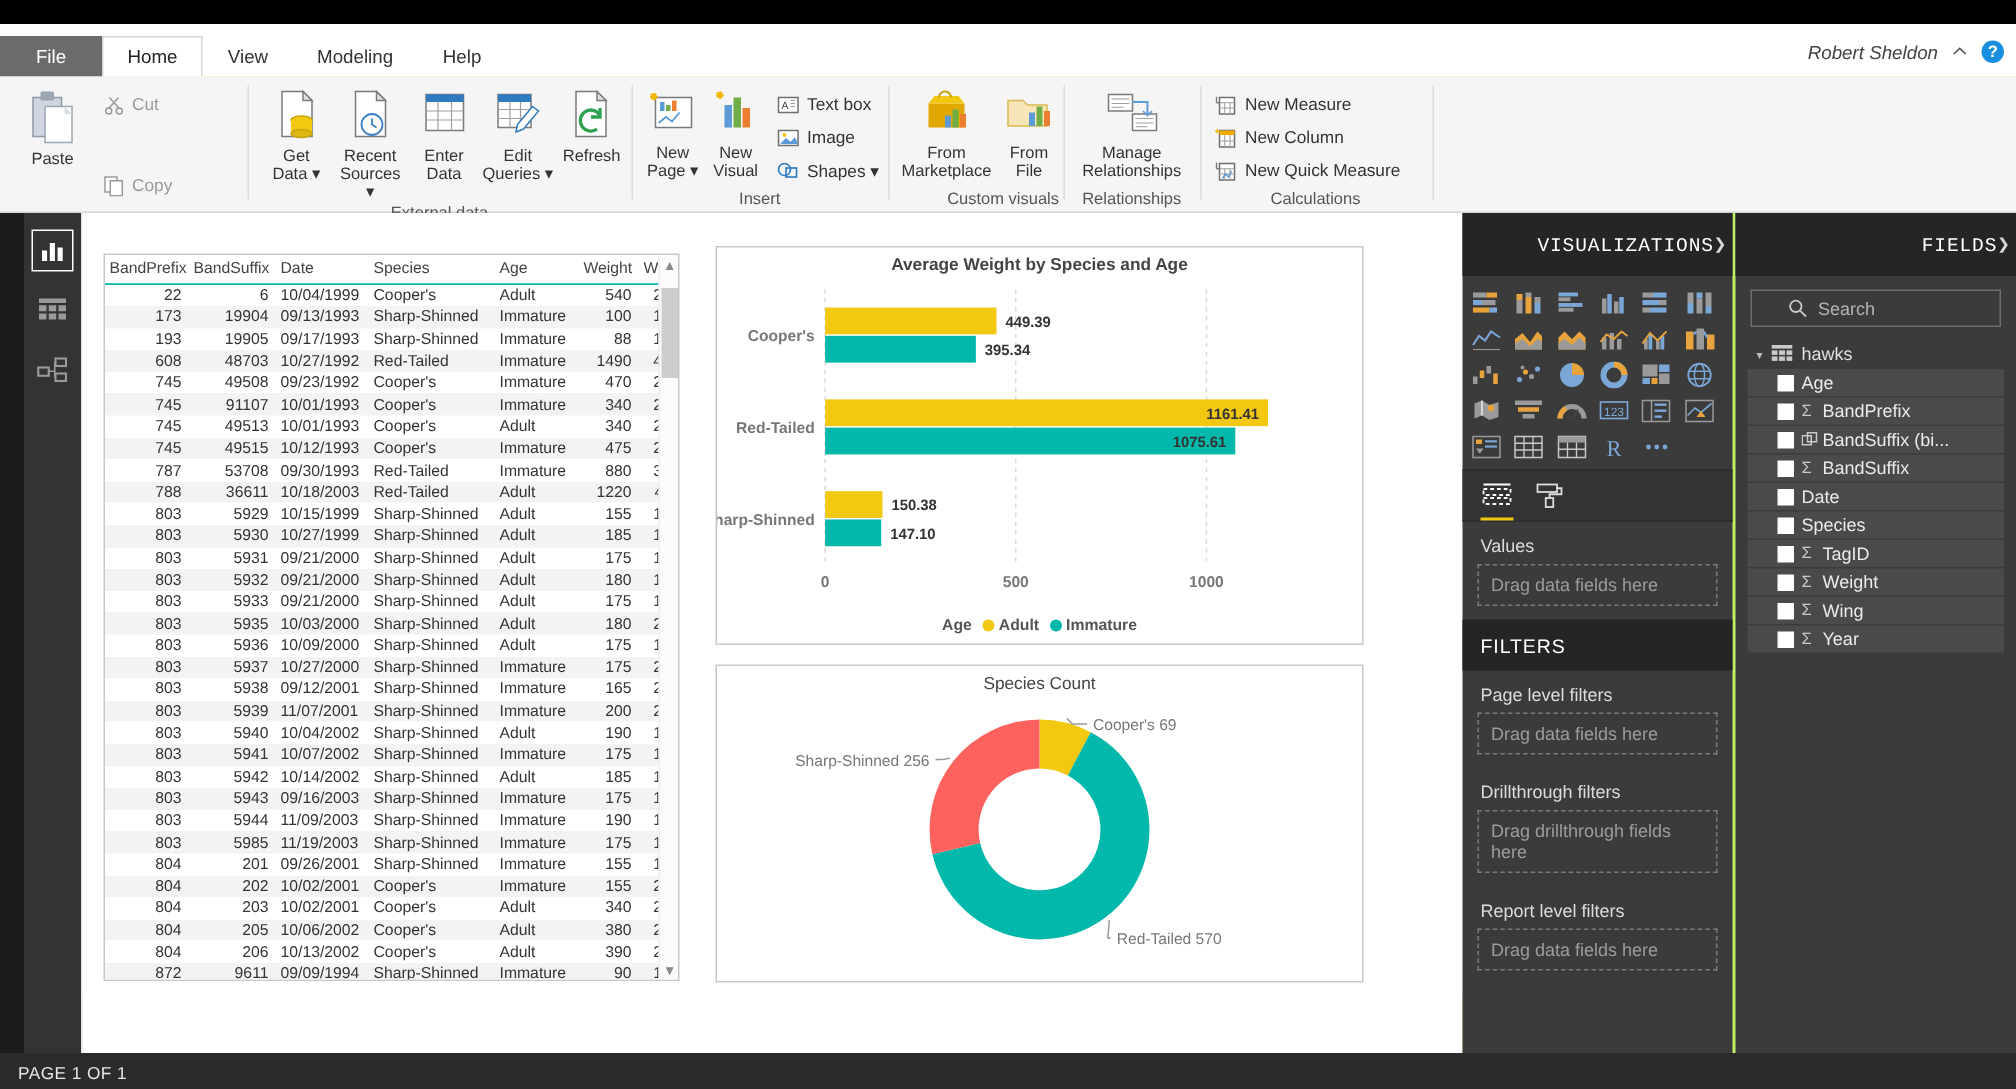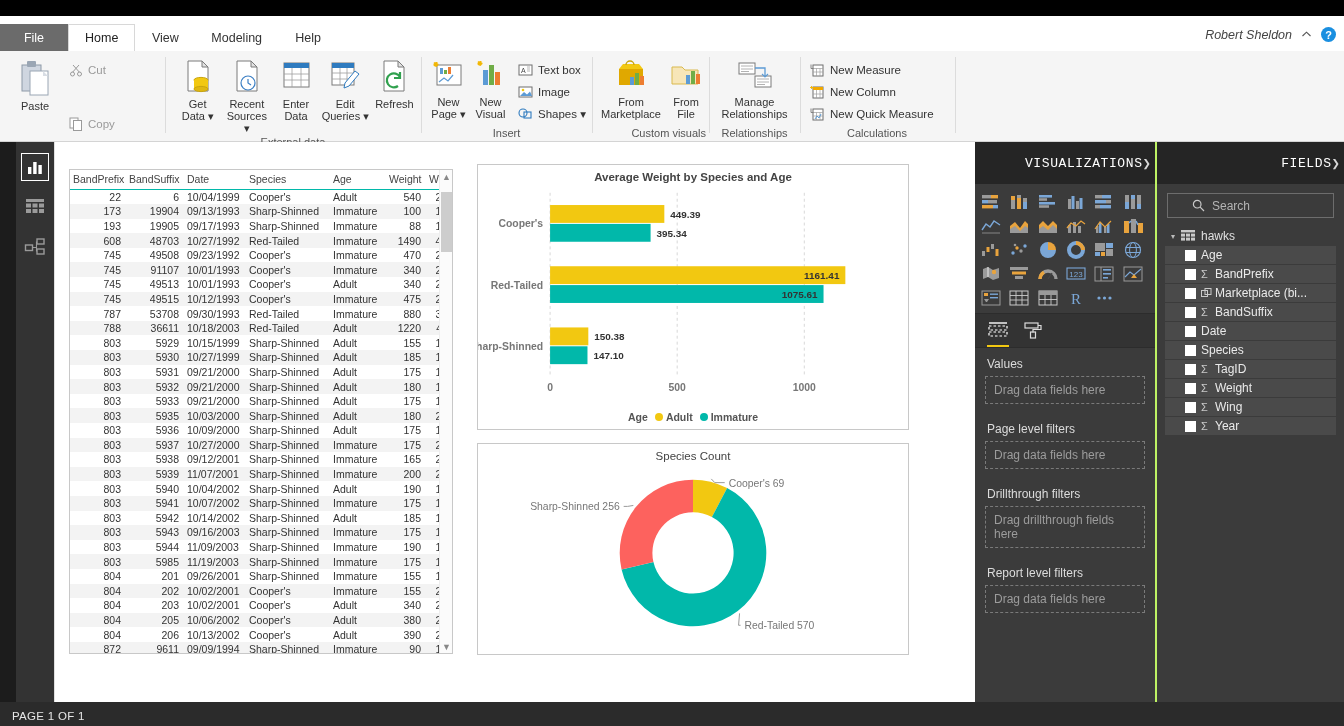--- a/index.html
+++ b/index.html
@@ -1032,20 +1032,23 @@
         <svg width="22" height="20" viewBox="0 0 22 20">
             <rect x="4" y="3" width="13" height="5" fill="none" stroke="#ddd" stroke-width="1.2"></rect>
             <path d="M17 5.5 h3 v4 h-8 v3" fill="none" stroke="#ddd" stroke-width="1.2"></path>
             <rect x="9.5" y="12" width="5" height="6" fill="none" stroke="#ddd" stroke-width="1.2"></rect>
           </svg>
       </span>
     </div>
     <div class="secttl">Values</div>
     <div class="dropzone">Drag data fields here</div>
 
+    <div class="filthdr">
+      <span class="t">FILTERS</span>
+    </div>
     <div class="secttl">Page level filters</div>
     <div class="dropzone">Drag data fields here</div>
     <div class="secttl">Drillthrough filters</div>
     <div class="dropzone">Drag drillthrough fields here</div>
     <div class="secttl">Report level filters</div>
     <div class="dropzone">Drag data fields here</div>
   </div>
 
   <div class="fields">
     <div class="panehdr">
@@ -1089,21 +1092,21 @@
           <span>BandPrefix</span>
         </div>
         <div class="fieldrow">
           <span class="cb"></span>
           <span class="sig">
             <svg width="11" height="11" viewBox="0 0 11 11">
               <rect x="0.5" y="2.5" width="6" height="6" fill="none" stroke="#c9c9c9" stroke-width="1"></rect>
               <rect x="4" y="0.5" width="6" height="6" fill="none" stroke="#c9c9c9" stroke-width="1"></rect>
             </svg>
           </span>
-          <span>Marketplace (bi...</span>
+          <span>BandSuffix (bi...</span>
         </div>
         <div class="fieldrow">
           <span class="cb"></span>
           <span class="sig">Σ</span>
           <span>BandSuffix</span>
         </div>
         <div class="fieldrow">
           <span class="cb"></span>
           <span>Date</span>
         </div>

